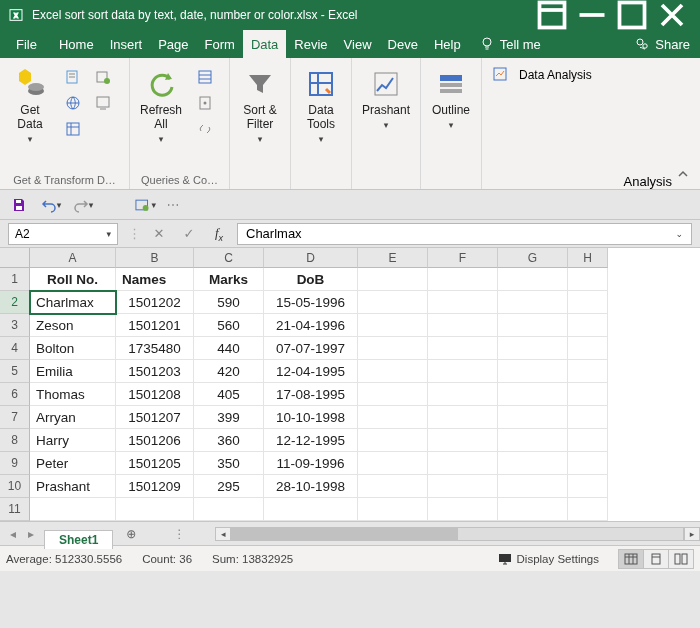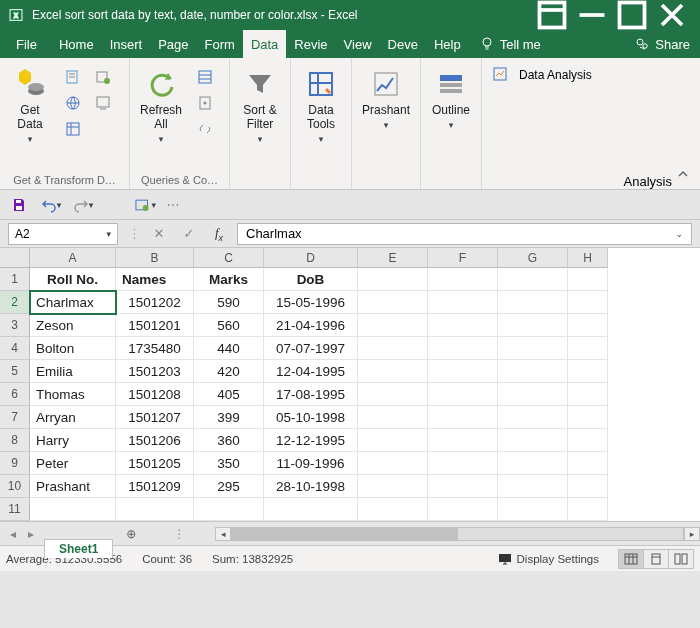--- a/index.html
+++ b/index.html
@@ -55,21 +55,21 @@
 .cell { border-right:1px solid #e4e4e4; border-bottom:1px solid #e4e4e4; height:23px; padding:0 6px; font-size:13.5px; display:flex; align-items:center; color:#222;}
 .cell.bold { font-weight:600; }
 .cell.center { justify-content:center; }
 .cell.selected { outline: 2px solid #217346; outline-offset:-1px; position:relative; z-index:2;}
 .corner { background:#e7e7e7; border-right:1px solid #bbb; border-bottom:1px solid #bbb;}
 
 
 .sheettabs { height:24px; background:#e6e6e6; border-top:1px solid #c8c6c4; display:flex; align-items:center; font-size:12px;}
 .sheetnav { display:flex; gap:0; padding:0 4px;}
 .sheetnav .nav { width:18px; height:20px; display:flex; align-items:center; justify-content:center; color:#888;}
-.stab { background:#fff; border:1px solid #c1c1c1; border-bottom:none; padding:2px 14px; position:relative; top:15px; cursor:pointer; font-weight:600; color:#217346;}
+.stab { background:#fff; border:1px solid #c1c1c1; border-bottom:none; padding:2px 14px; position:relative; top:6px; cursor:pointer; font-weight:600; color:#217346;}
 .newsheet { width:24px; height:20px; display:flex; align-items:center; justify-content:center; margin-left:6px; cursor:pointer; color:#666;}
 .hscroll { flex:1; margin-left: 30px; height:16px; display:flex; align-items:center;}
 .hscroll .track { flex:1; height:14px; background:#ddd; border:1px solid #c1c1c1; position:relative;}
 .hscroll .thumb { position:absolute; left:0; top:0; height:100%; width:50%; background:#c1c1c1;}
 .hscroll .arrow { width:16px; height:14px; border:1px solid #c1c1c1; background:#eee; display:flex; align-items:center; justify-content:center; font-size:9px; color:#555; cursor:pointer;}
 
 
 .status { height:26px; background:#f3f2f1; border-top:1px solid #c8c6c4; display:flex; align-items:center; font-size:11.5px; color:#444; padding:0 6px; gap:20px;}
 .status .sp { flex:1; }
 .viewbtns { display:flex;}
@@ -421,21 +421,21 @@
       <div class="cell center">405</div>
       <div class="cell center">17-08-1995</div>
       <div class="cell"></div>
       <div class="cell"></div>
       <div class="cell"></div>
       <div class="cell"></div>
       <div class="rhdr">7</div>
       <div class="cell">Arryan</div>
       <div class="cell center">1501207</div>
       <div class="cell center">399</div>
-      <div class="cell center">05-10-1998</div>
+      <div class="cell center">10-10-1998</div>
       <div class="cell"></div>
       <div class="cell"></div>
       <div class="cell"></div>
       <div class="cell"></div>
       <div class="rhdr">8</div>
       <div class="cell">Harry</div>
       <div class="cell center">1501206</div>
       <div class="cell center">360</div>
       <div class="cell center">12-12-1995</div>
       <div class="cell"></div>

